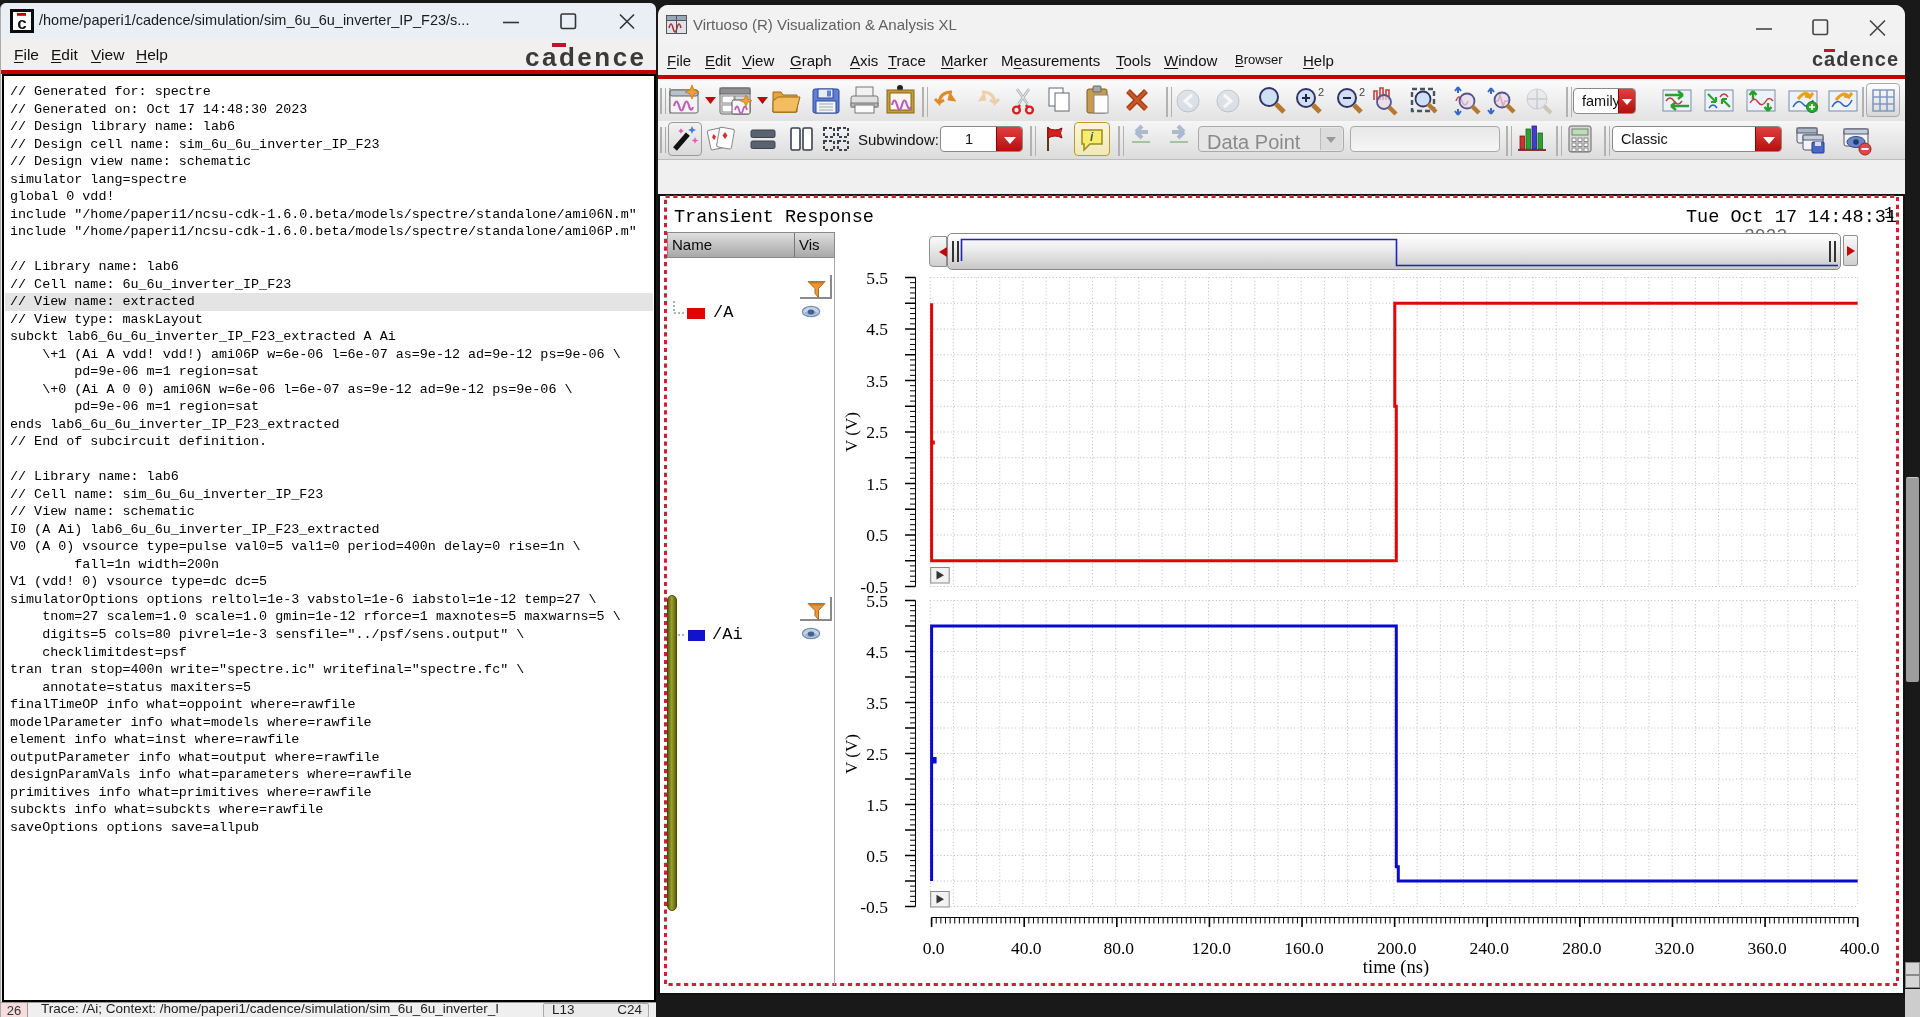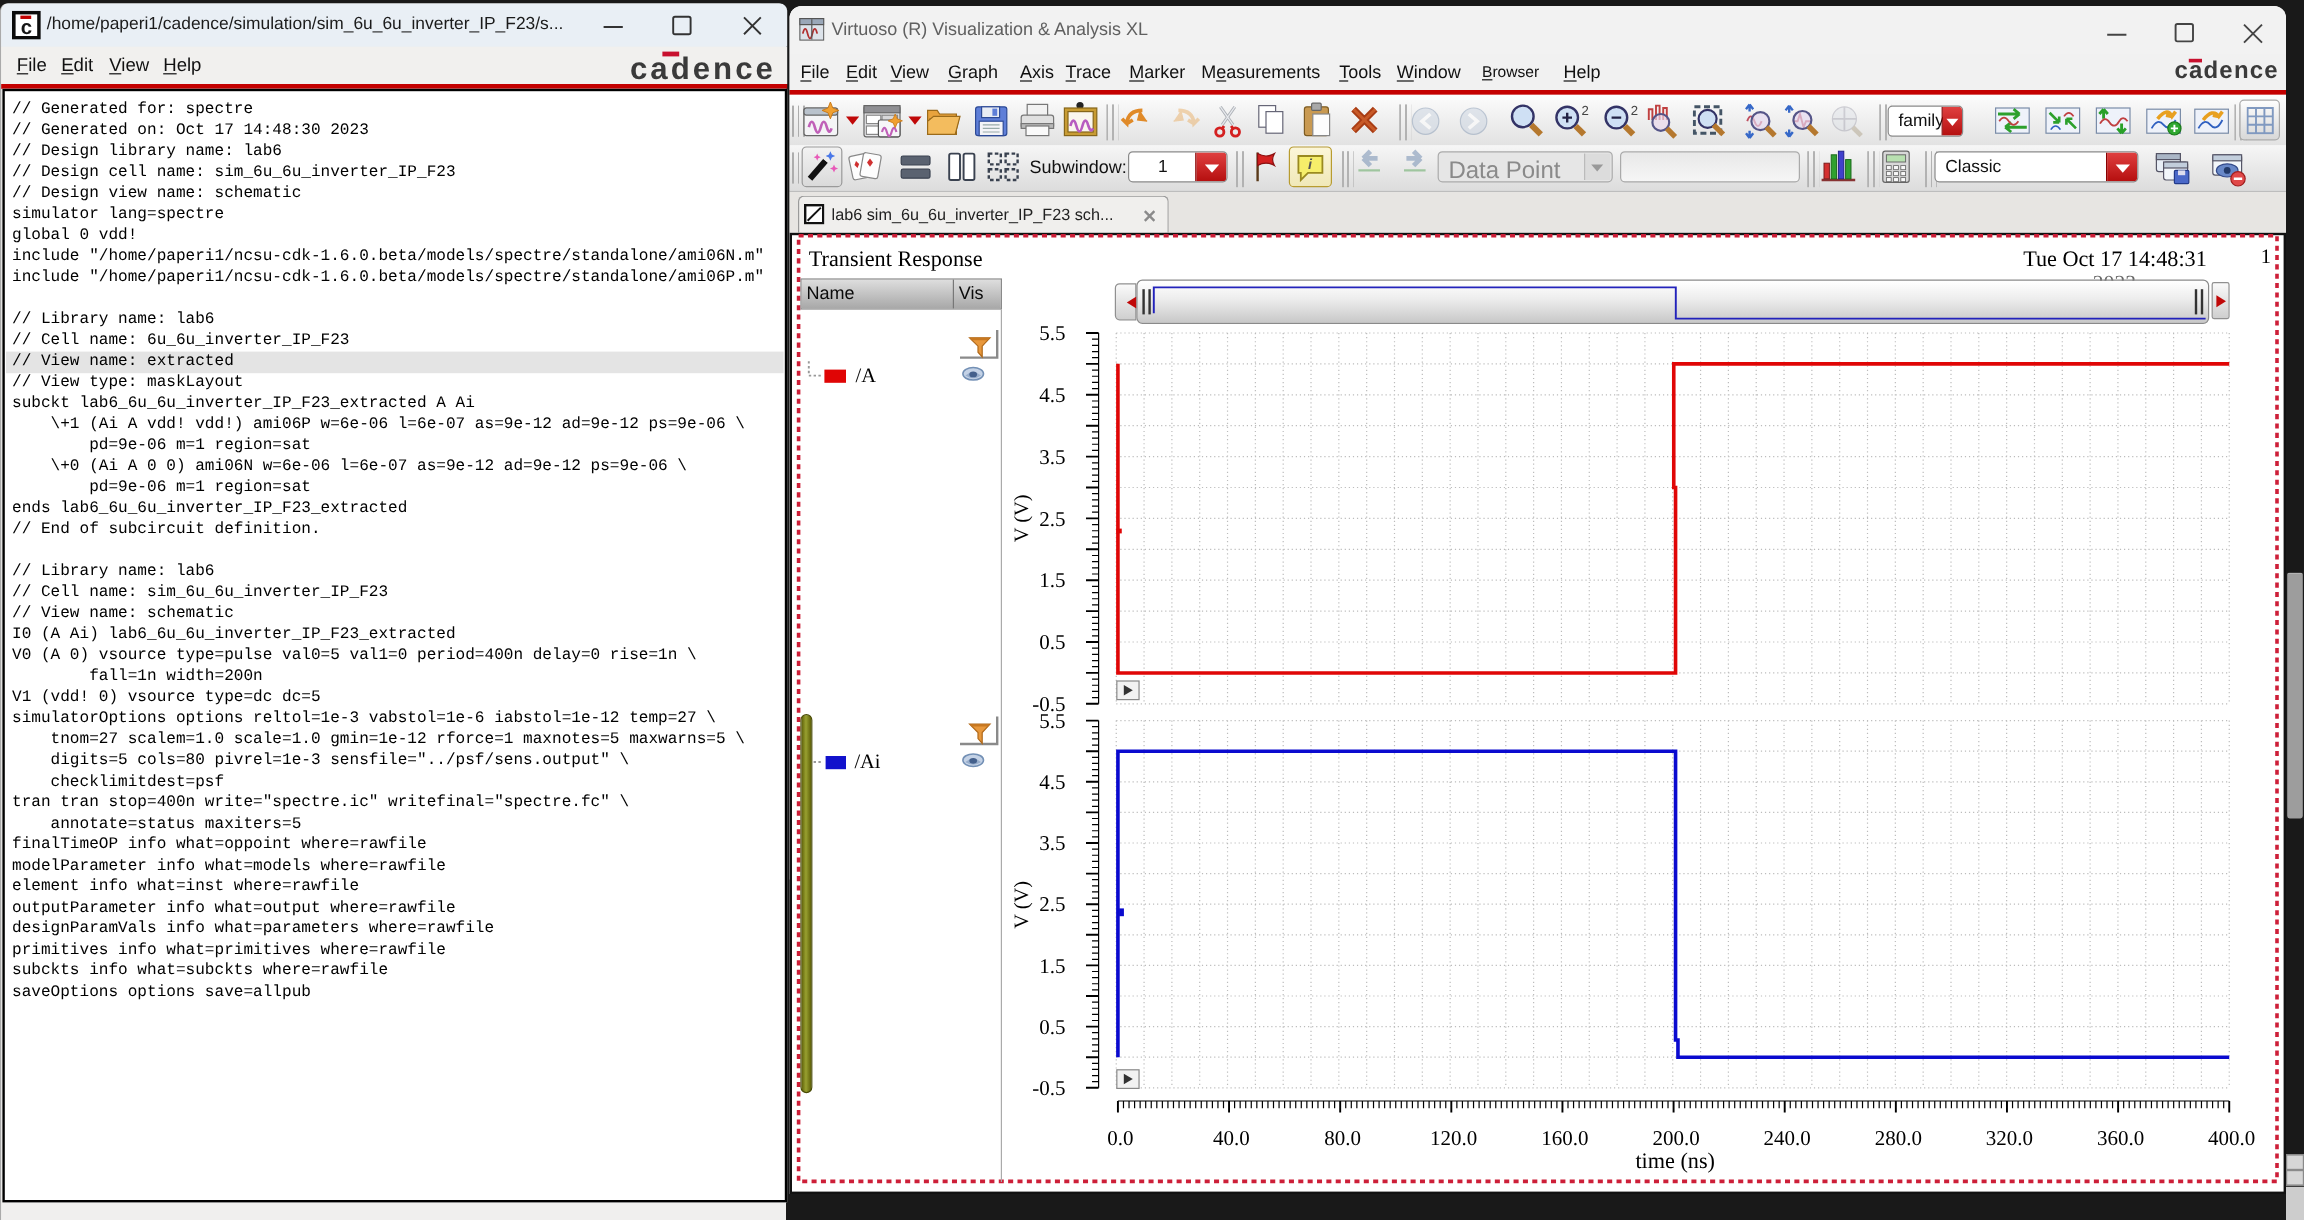--- a/index.html
+++ b/index.html
@@ -1,19 +1,19 @@
 <!DOCTYPE html>
 <html><head><meta charset="utf-8">
 <style>
 *{margin:0;padding:0;box-sizing:border-box}
 html,body{width:1920px;height:1017px;overflow:hidden}
 body{background:#191919;position:relative;font-family:"Liberation Sans",sans-serif;-webkit-font-smoothing:antialiased}
 .abs{position:absolute}
 .mi u{text-decoration:underline;text-underline-offset:2px}
-.serif{font-family:Liberation Serif, serif}
+.serif{font-family:Liberation Mono, monospace}
 .combo{position:absolute;height:26px;background:#fff;border:1px solid #8a8a8a;border-radius:4px;overflow:hidden}
 .combo .dd{position:absolute;right:0;top:0;bottom:0;width:26px;background:linear-gradient(#e04040,#b50f0f);border-left:1px solid #8a0000}
 .combo .dd:after{content:"";position:absolute;left:7px;top:10px;border:6px solid transparent;border-top:7px solid #fff}
 .combo .txt{position:absolute;left:8px;top:4px;font-size:14.5px;color:#111}
 .sep{position:absolute;width:10px;height:30px;background:repeating-linear-gradient(90deg,#b2b2b2 0 1.6px,rgba(0,0,0,0) 1.6px 4.8px)}
 .grip{position:absolute;width:11px;height:26px;background:repeating-linear-gradient(90deg,#adadad 0 1.6px,rgba(0,0,0,0) 1.6px 4.6px)}
 </style></head>
 <body>
 
 <div class="abs" style="left:0;top:3px;width:655px;height:1014px;background:#f0efee;border-radius:6px 6px 0 0;border-left:1px solid #aaa">
@@ -84,20 +84,28 @@
 finalTimeOP info what=oppoint where=rawfile
 modelParameter info what=models where=rawfile
 element info what=inst where=rawfile
 outputParameter info what=output where=rawfile
 designParamVals info what=parameters where=rawfile
 primitives info what=primitives where=rawfile
 subckts info what=subckts where=rawfile
 saveOptions options save=allpub</pre>
  </div>
 
+ <div class="abs" style="left:0;top:999px;width:655px;height:15px;background:#efefef;border-top:1px solid #999">
+   <div class="abs" style="left:0;top:0;width:27px;height:15px;background:#f6dcdc;border-right:1px solid #999;font-size:13px;color:#333;text-align:center;line-height:15px">26</div>
+   <div class="abs" style="left:40px;top:-2px;font-size:13.5px;color:#222;line-height:16px">Trace: /Ai; Context: /home/paperi1/cadence/simulation/sim_6u_6u_inverter_I</div>
+   <div class="abs" style="left:542px;top:0;width:106px;height:15px;background:#eaeaea;border:1px solid #aaa;border-radius:2px">
+     <span class="abs" style="left:8px;top:-2px;font-size:13.5px;color:#222;line-height:15px">L13</span>
+     <span class="abs" style="right:6px;top:-2px;font-size:13.5px;color:#222;line-height:15px">C24</span>
+   </div>
+ </div>
 </div>
 
 <div class="abs" style="left:658px;top:5px;width:1247px;height:728px;background:#f0f0f0;border-radius:10px 10px 0 0">
 
  <div class="abs" style="left:0;top:0;width:1247px;height:40px;background:#f2f2f2;border-radius:10px 10px 0 0">
   <svg class="abs" style="left:8px;top:10px" width="21" height="19" viewBox="0 0 21 19">
     <rect x="0.5" y="0.5" width="20" height="18" fill="#dde3ea" stroke="#555"></rect>
     <rect x="0.5" y="0.5" width="20" height="5" fill="#9aa7b8" stroke="#555"></rect>
     <path d="M3,13 q2,-8 4,0 q2,8 4,0 q2,-8 4,0" stroke="#b03030" fill="none" stroke-width="1.5"></path>
     <path d="M10.5,1 v17" stroke="#555" stroke-width="1"></path>
@@ -125,32 +133,20 @@
   <span class="mi abs" style="left:506px;top:7px;font-size:15px;color:#111"><u>W</u>indow</span>
   <span class="mi abs" style="left:577px;top:7px;font-size:13px;color:#111"><u>B</u>rowser</span>
   <span class="mi abs" style="left:645px;top:7px;font-size:15px;color:#111"><u>H</u>elp</span>
   <div class="abs" style="left:1154px;top:3px;font-size:20px;font-weight:bold;letter-spacing:1px;color:#3a3a3a">cadence</div>
   <div class="abs" style="left:1166px;top:4px;width:11px;height:3px;background:#c8102e"></div>
  </div>
  <div class="abs" style="left:0;top:70px;width:1247px;height:4px;background:#c40000"></div>
  <div class="abs" style="left:0;top:74px;width:1247px;height:42px;background:linear-gradient(#fcfcfc,#e2e2e2)"></div>
  <div class="abs" style="left:0;top:116px;width:1247px;height:39px;background:linear-gradient(#f6f6f6,#dcdcdc);border-bottom:1px solid #bdbdbd"></div>
 
- <div class="abs" style="left:0;top:155px;width:1247px;height:34px;background:#e7e5e2">
-   <div class="abs" style="left:7px;top:3px;width:309px;height:31px;background:#f0efed;border:1px solid #9a9a9a;border-bottom:none;border-radius:5px 5px 0 0">
-     <svg class="abs" style="left:4px;top:6px" width="17" height="17" viewBox="0 0 17 17">
-       <rect x="1" y="1" width="15" height="15" fill="#fff" stroke="#111" stroke-width="2"></rect>
-       <path d="M3,14 L14,3" stroke="#111" stroke-width="1.6"></path>
-     </svg>
-     <span class="abs" style="left:27px;top:7px;font-size:13.5px;color:#222">lab6 sim_6u_6u_inverter_IP_F23 sch...</span>
-     <svg class="abs" style="left:286px;top:10px" width="12" height="12" viewBox="0 0 12 12">
-       <path d="M2,2 L10,10 M10,2 L2,10" stroke="#8a8a8a" stroke-width="2"></path>
-     </svg>
-   </div>
- </div>
 
  <div class="abs" style="left:0;top:189px;width:1247px;height:801px;background:#fff;border:2px solid #111"></div>
 
 </div>
 
 <div class="grip" style="left:660px;top:88px"></div>
 <svg class="abs" style="left:668px;top:84px" width="250" height="34" viewBox="0 0 250 34">
 
   <g>
     <rect x="2" y="6" width="28" height="23" rx="2" fill="#f4f4f6" stroke="#666"></rect>

